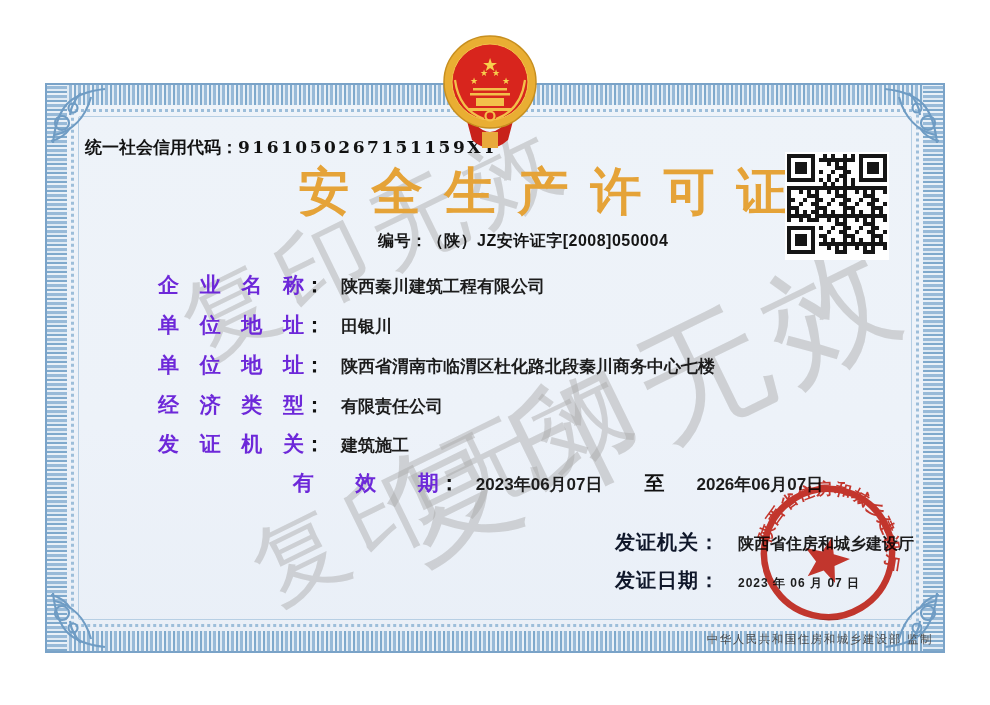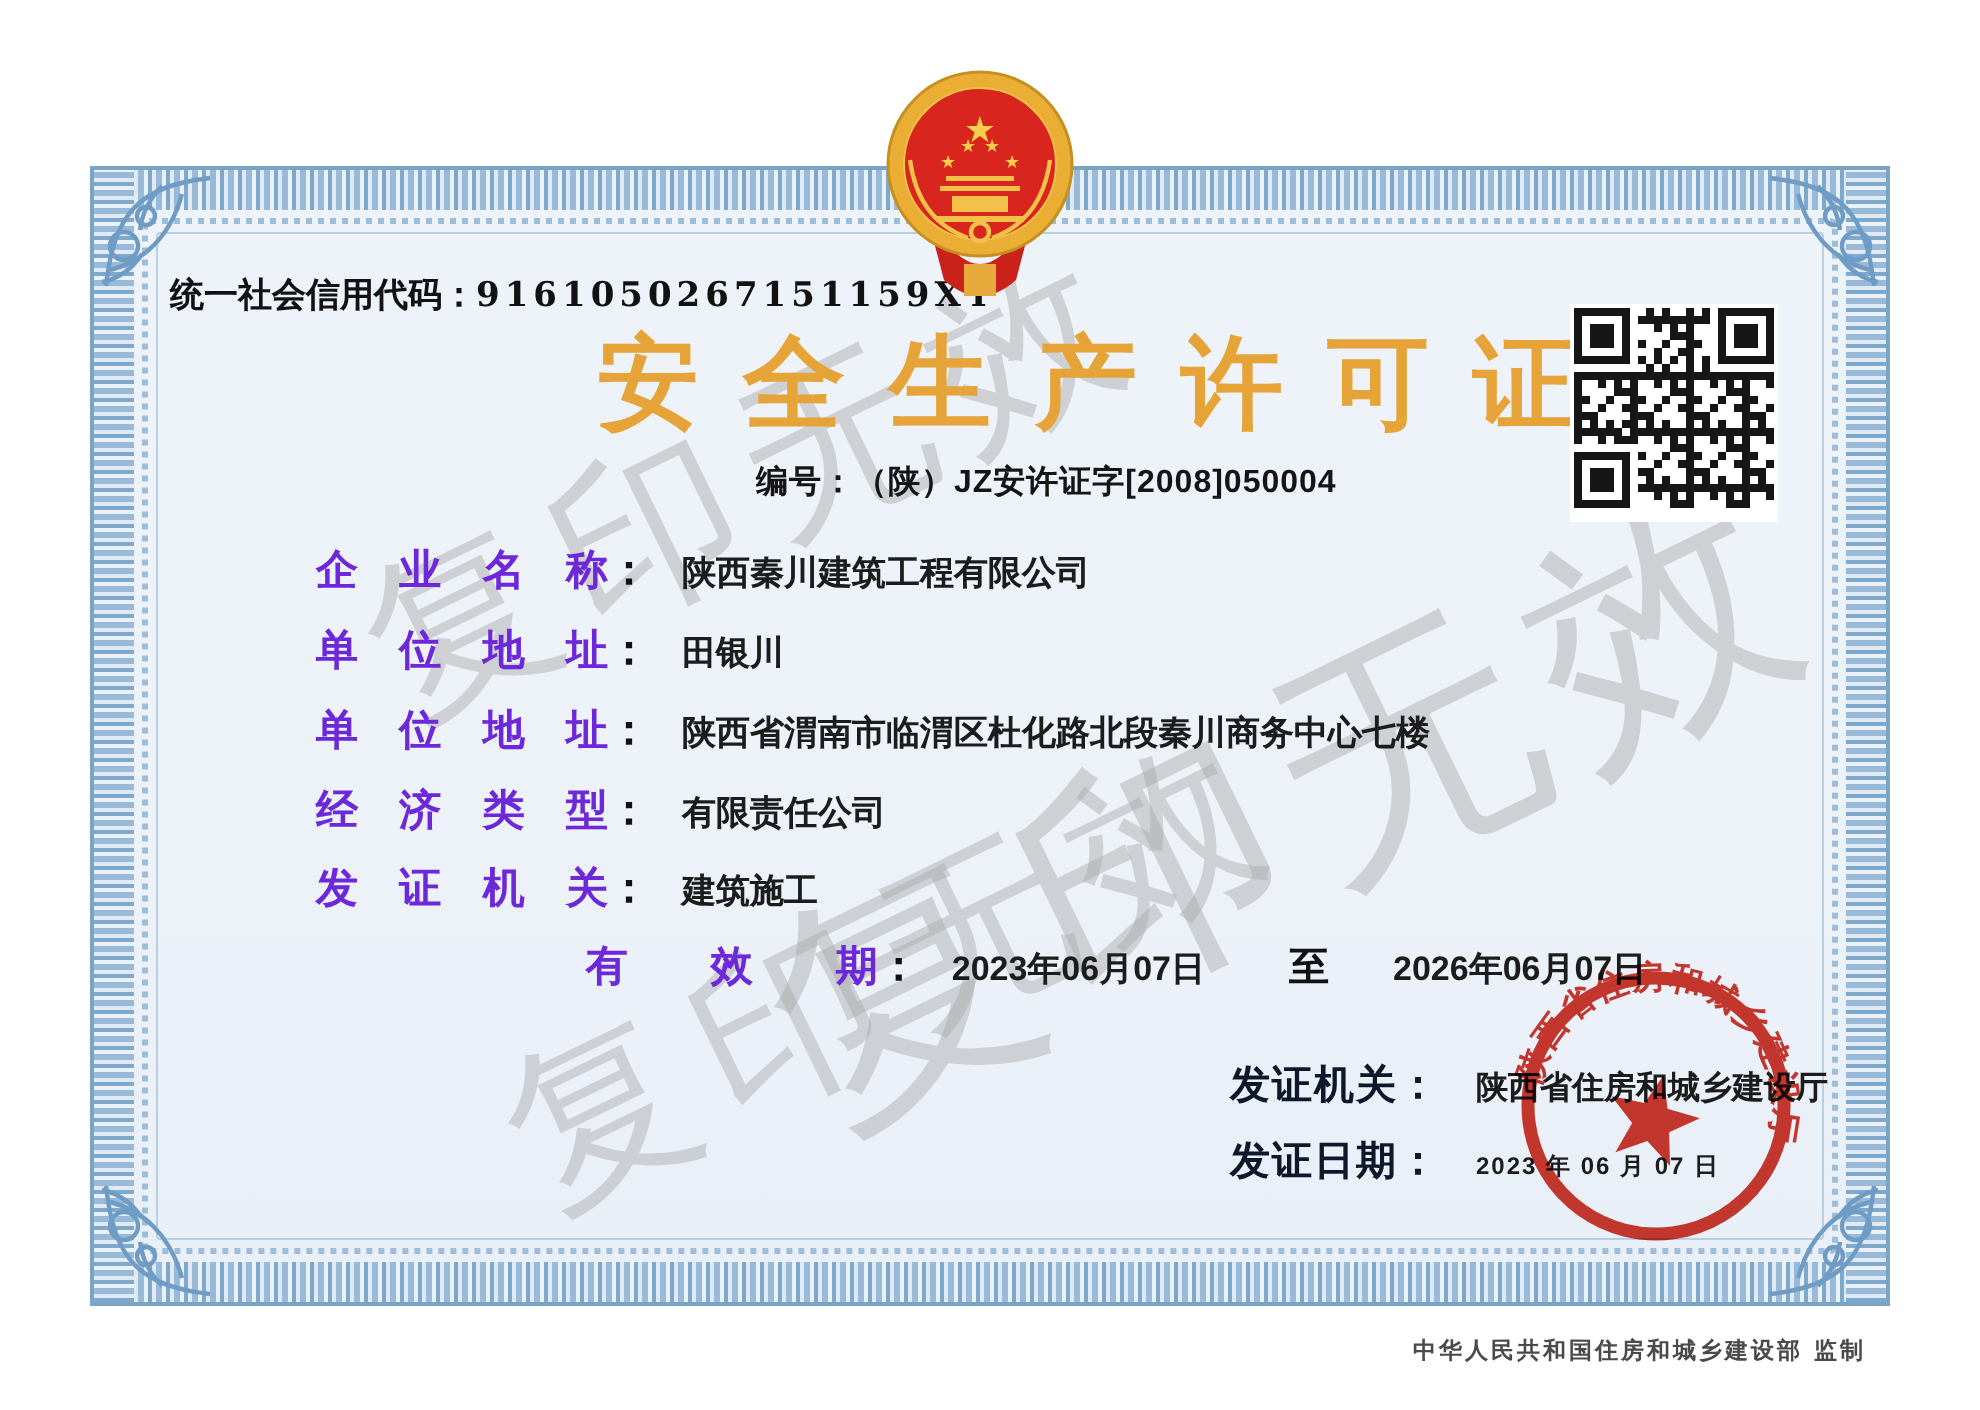--- a/index.html
+++ b/index.html
@@ -61,22 +61,22 @@
   .row1{top:271px;} .row2{top:311px;} .row3{top:351px;} .row4{top:391px;} .row5{top:430px;} .row6{top:469px;justify-content:center;}
   .to-word{font-size:20px;font-weight:bold;margin:0 28px 0 42px;color:#111;}
 
   .issue-row{position:absolute;left:615px;display:flex;align-items:baseline;white-space:nowrap;}
   .issue-label{font-size:20px;font-weight:bold;color:#0f172a;letter-spacing:1px;}
   .issue-value{margin-left:18px;font-size:16px;font-weight:bold;color:#1c1c1c;}
   .irow1{top:529px;} .irow2{top:567px;}
   .irow2 .issue-value{font-size:12px;letter-spacing:1px;}
 
   .footer{
-    position:absolute;right:57px;top:668px;font-size:11.5px;color:#4a4a4a;
-    font-family:"DejaVu Serif",serif;letter-spacing:1.5px;white-space:nowrap;font-weight:bold;
+    position:absolute;right:57px;top:632px;font-size:11.5px;color:#4a4a4a;
+    font-family:"DejaVu Serif",serif;letter-spacing:1.5px;white-space:nowrap;
   }
 
   .emblem{position:absolute;left:440px;top:24px;z-index:5;}
   .qr{position:absolute;left:785px;top:152px;z-index:4;background:#fff;padding:2px;}
   .seal{position:absolute;left:743px;top:468px;z-index:6;transform:rotate(14deg);mix-blend-mode:multiply;opacity:.92;}
 </style>
 </head>
 <body>
 
 <div class="page">

